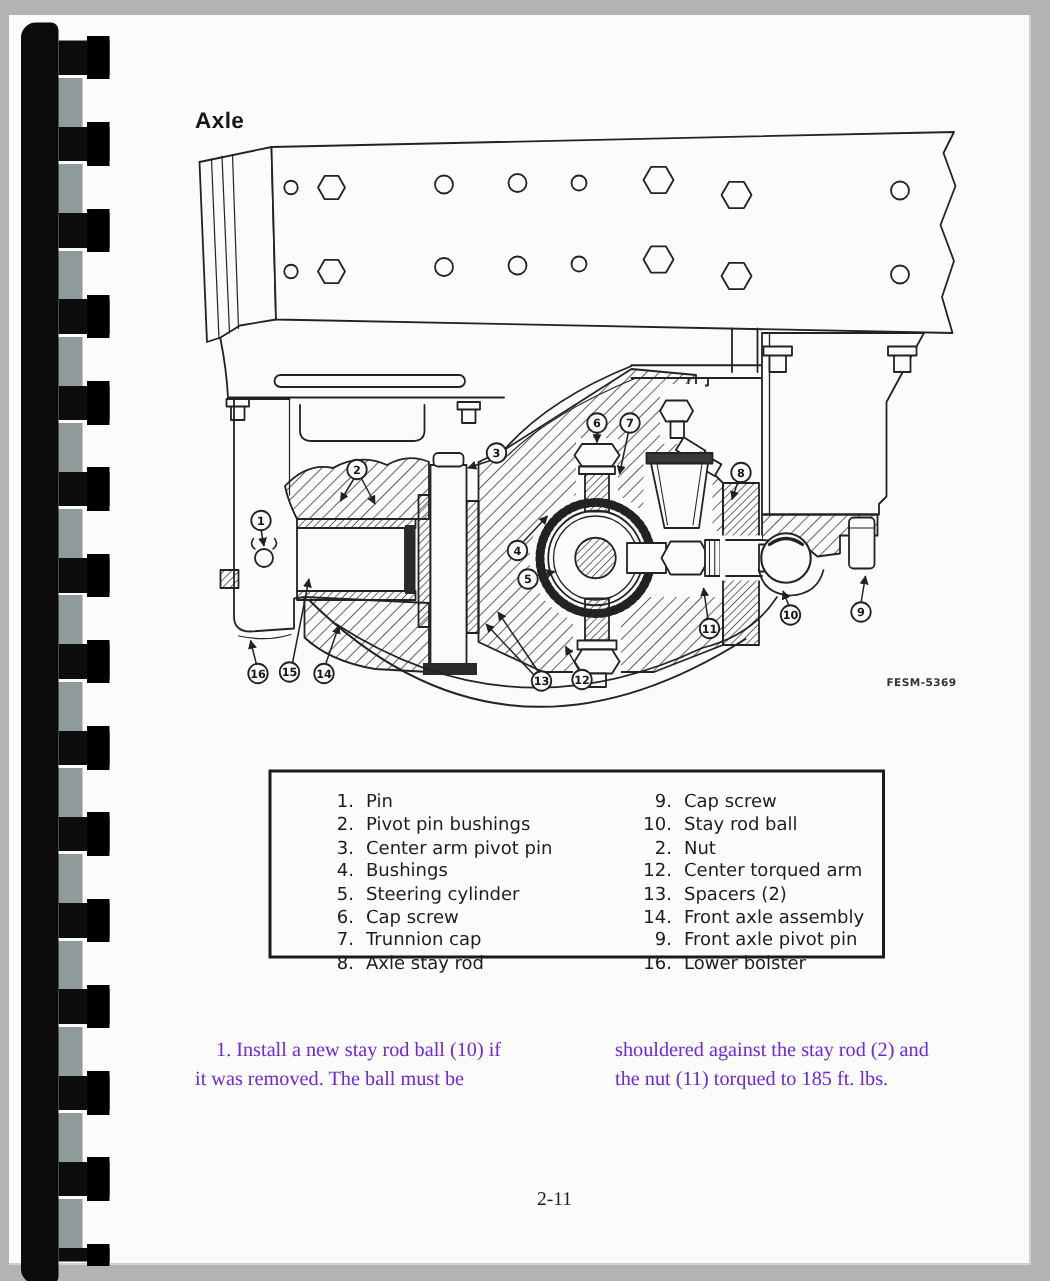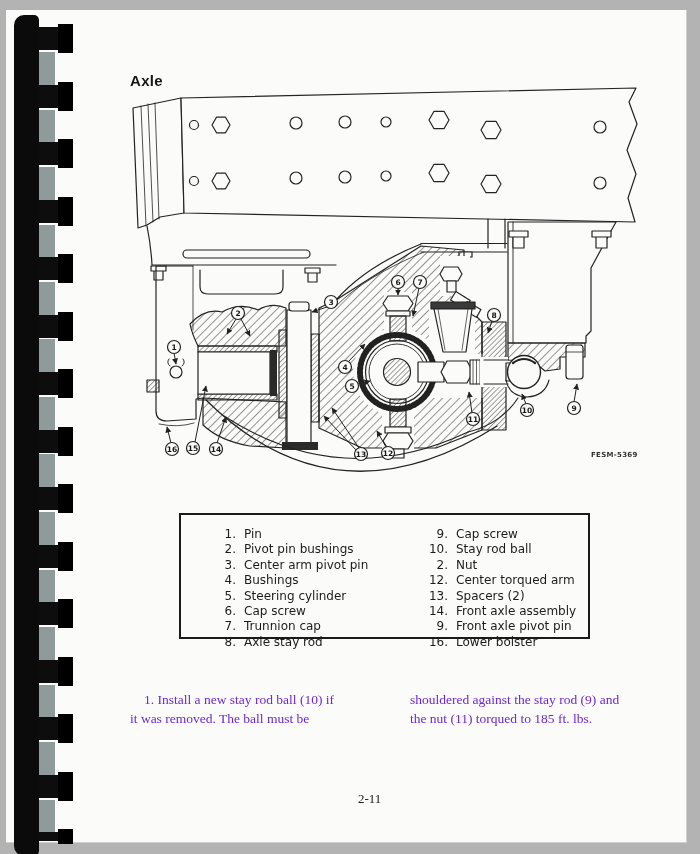--- a/index.html
+++ b/index.html
@@ -87,21 +87,21 @@
         <div class="pl-row"><span class="pl-num">9.</span><span>Front axle pivot pin</span></div>
         <div class="pl-row"><span class="pl-num">16.</span><span>Lower bolster</span></div>
       </div>
   </div>
 
   <div class="bodytext colL" id="btLeft">
       <div class="ln first">1.  Install a new stay rod ball (10) if</div>
       <div class="ln">it was removed.  The ball must be</div>
     </div>
   <div class="bodytext colR" id="btRight">
-      <div class="ln">shouldered against the stay rod (9) and</div>
+      <div class="ln">shouldered against the stay rod (2) and</div>
       <div class="ln">the nut (11) torqued to 185 ft. lbs.</div>
     </div>
 
   <div class="page-number">2-11</div>
 </div>
 
 <svg class="fig" width="700" height="854" viewBox="0 0 700 854" aria-label="axle cross-section figure">
   <defs>
     <pattern id="h" patternUnits="userSpaceOnUse" width="6" height="6" patternTransform="rotate(45)">
       <line x1="0" y1="0" x2="0" y2="6" stroke="#2e2e2e" stroke-width="1"></line>

